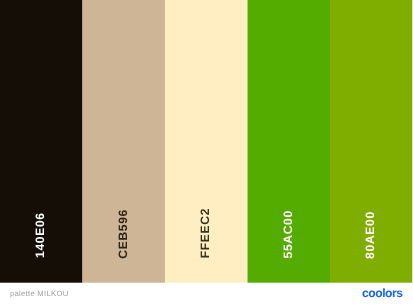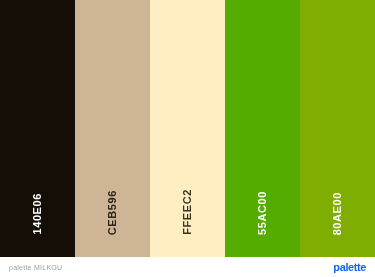--- a/index.html
+++ b/index.html
@@ -97,16 +97,16 @@
     </div>
 
     <div class="swatch" style="background-color: rgb(128, 174, 0);">
       <span class="swatch-label" style="color: rgb(255, 255, 255);">80AE00</span>
     </div>
 
   </div>
 
   <div class="footer-bar">
     <span class="palette-name">palette MILKOU</span>
-    <span class="brand-logo" style="color: rgb(18, 102, 241);">palette</span>
+    <span class="brand-logo" style="color: rgb(18, 102, 241);">coolors</span>
   </div>
 
 </div>
 
 </body></html>

